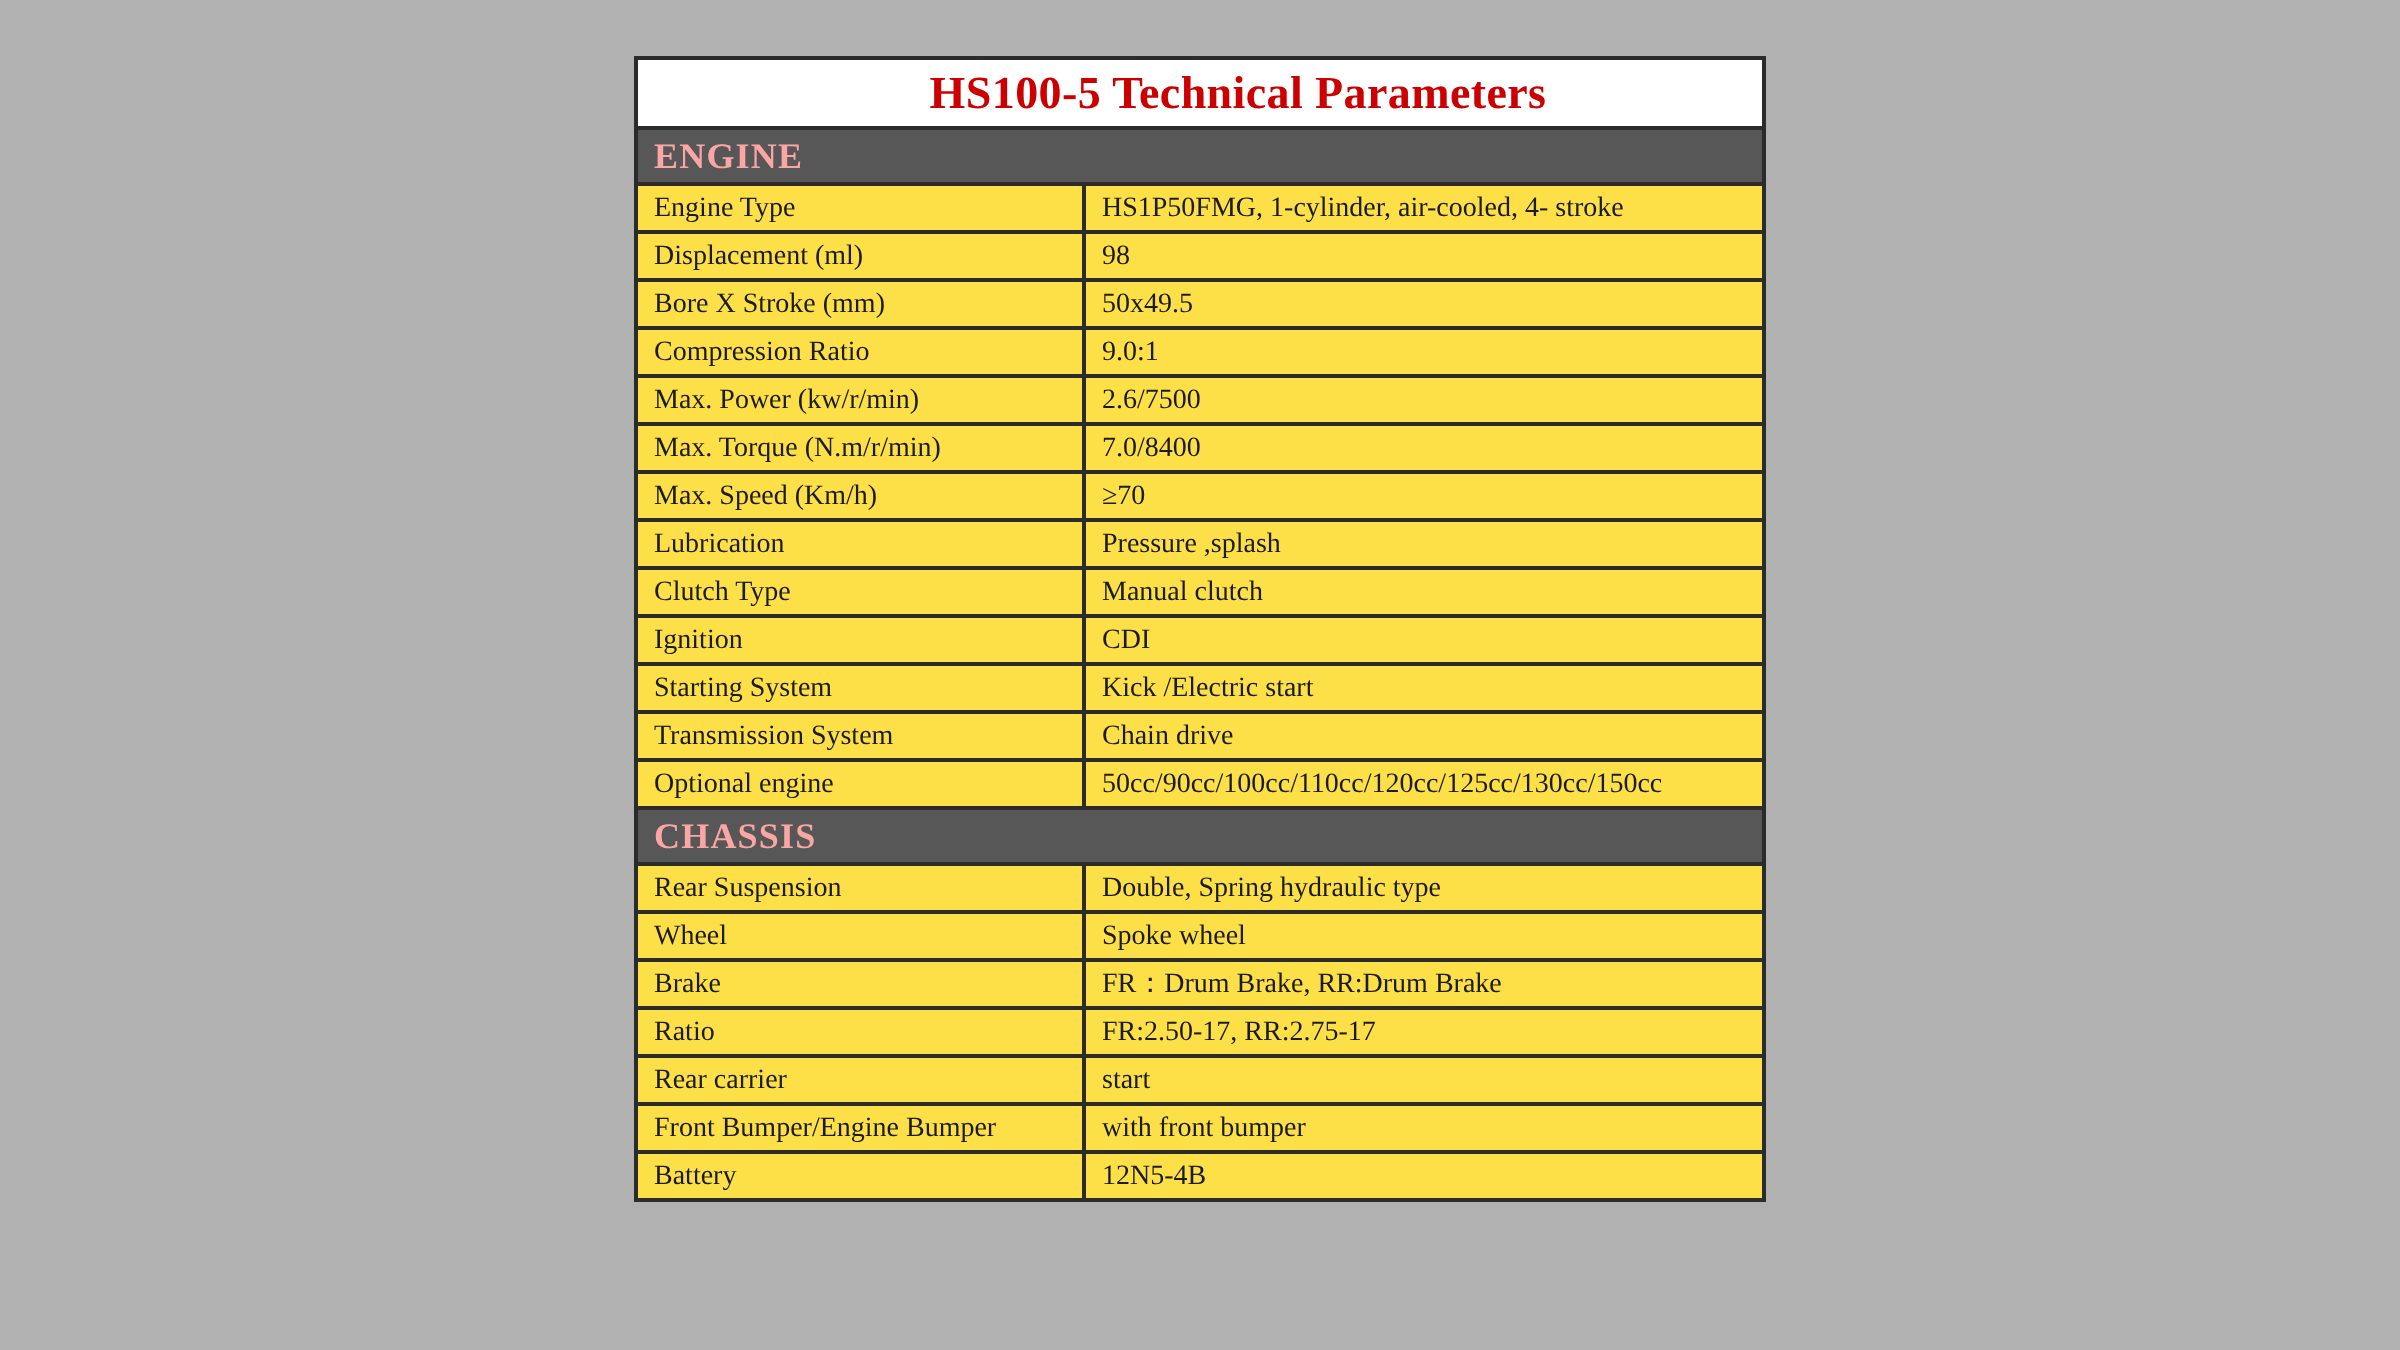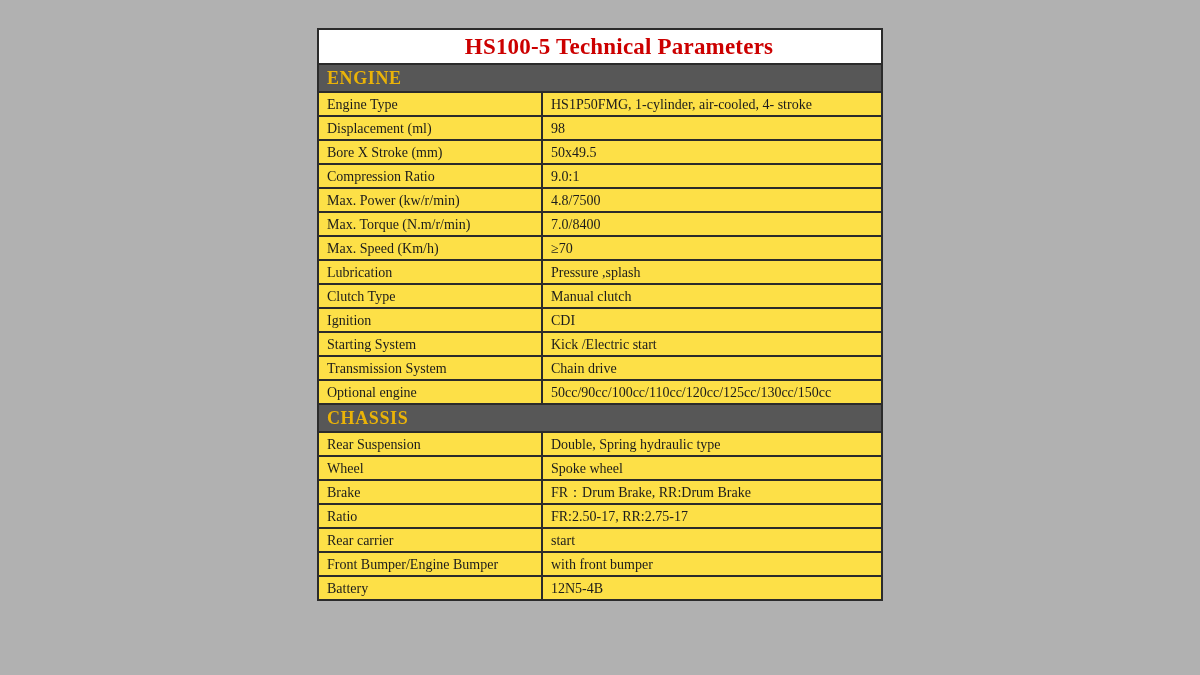--- a/index.html
+++ b/index.html
@@ -39,21 +39,21 @@
     color: #cc0000;
     text-align: center;
     font-weight: bold;
     font-size: 23px;
     height: 31px;
     letter-spacing: 0.2px;
     padding-left: 44px;
   }
   table.spec td.section-cell {
     background: #575757;
-    color: #eab308;
+    color: #fca5a5;
     font-weight: bold;
     font-size: 18px;
     height: 24px;
     letter-spacing: 0.6px;
   }
   table.spec tr.tall td {
     height: 32px;
     vertical-align: bottom;
     padding-bottom: 7px;
   }
@@ -88,21 +88,21 @@
     <tr>
       <td>Bore X Stroke (mm)</td>
       <td>50x49.5</td>
     </tr>
     <tr>
       <td>Compression Ratio</td>
       <td>9.0:1</td>
     </tr>
     <tr>
       <td>Max. Power (kw/r/min)</td>
-      <td>4.8/7500</td>
+      <td>2.6/7500</td>
     </tr>
     <tr>
       <td>Max. Torque (N.m/r/min)</td>
       <td>7.0/8400</td>
     </tr>
     <tr>
       <td>Max. Speed (Km/h)</td>
       <td>≥70</td>
     </tr>
     <tr>

